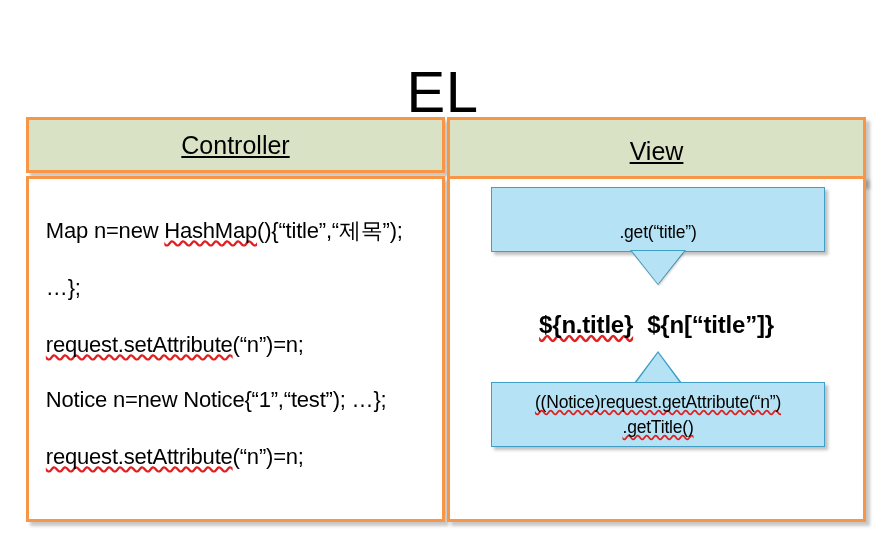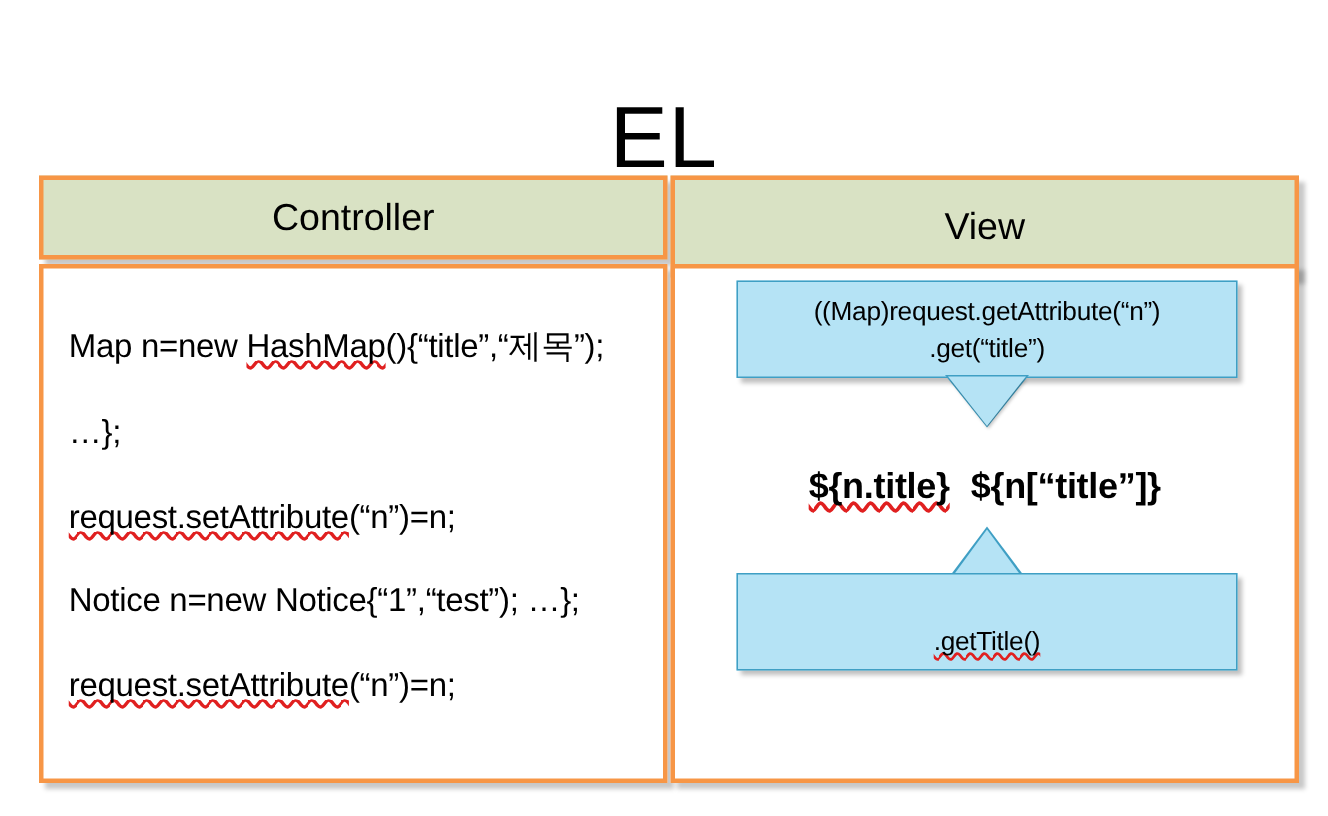--- a/index.html
+++ b/index.html
@@ -31,20 +31,21 @@
     margin-top: 31px;
   }
 
   
   .box {
     position: absolute;
     box-sizing: border-box;
     border: 3px solid #F79646;
     background: #ffffff;
     box-shadow: 4px 4px 3px rgba(0,0,0,0.22);
+    text-decoration: underline;
   }
   .header-box {
     background: #D9E2C4;
     display: flex;
     align-items: center;
     justify-content: center;
   }
   .header-label {
     font-size: 25px;
     line-height: 28px;
@@ -172,31 +173,31 @@
   <span class="sq">request.setAttribute</span><span>(“n”)=n;</span>
 </div>
 
 <div class="code-block code-2">
   <span>Notice n=new Notice{“1”,“test”); …};</span><br>
   <span class="sq">request.setAttribute</span><span>(“n”)=n;</span>
 </div>
 
 <div class="callout callout-top">
   <span>
-    <span>((Map)request.getAttribute(“n”)</span><br>
+    <br>
     <span>.get(“title”)</span>
   </span>
 </div>
 <div class="ptr-down-outline"></div>
 <div class="ptr-down"></div>
 
 <div class="el-line">
   <span class="sq">${n.title}</span><span class="el-gap"></span><span>${n[“title”]}</span>
 </div>
 
 <div class="ptr-up-outline"></div>
 <div class="ptr-up"></div>
 <div class="callout callout-bottom">
   <span>
-    <br>
+    <span class="sq">((Notice)request.getAttribute(“n”)</span><br>
     <span class="sq">.getTitle()</span>
   </span>
 </div>
 
 </body></html>

